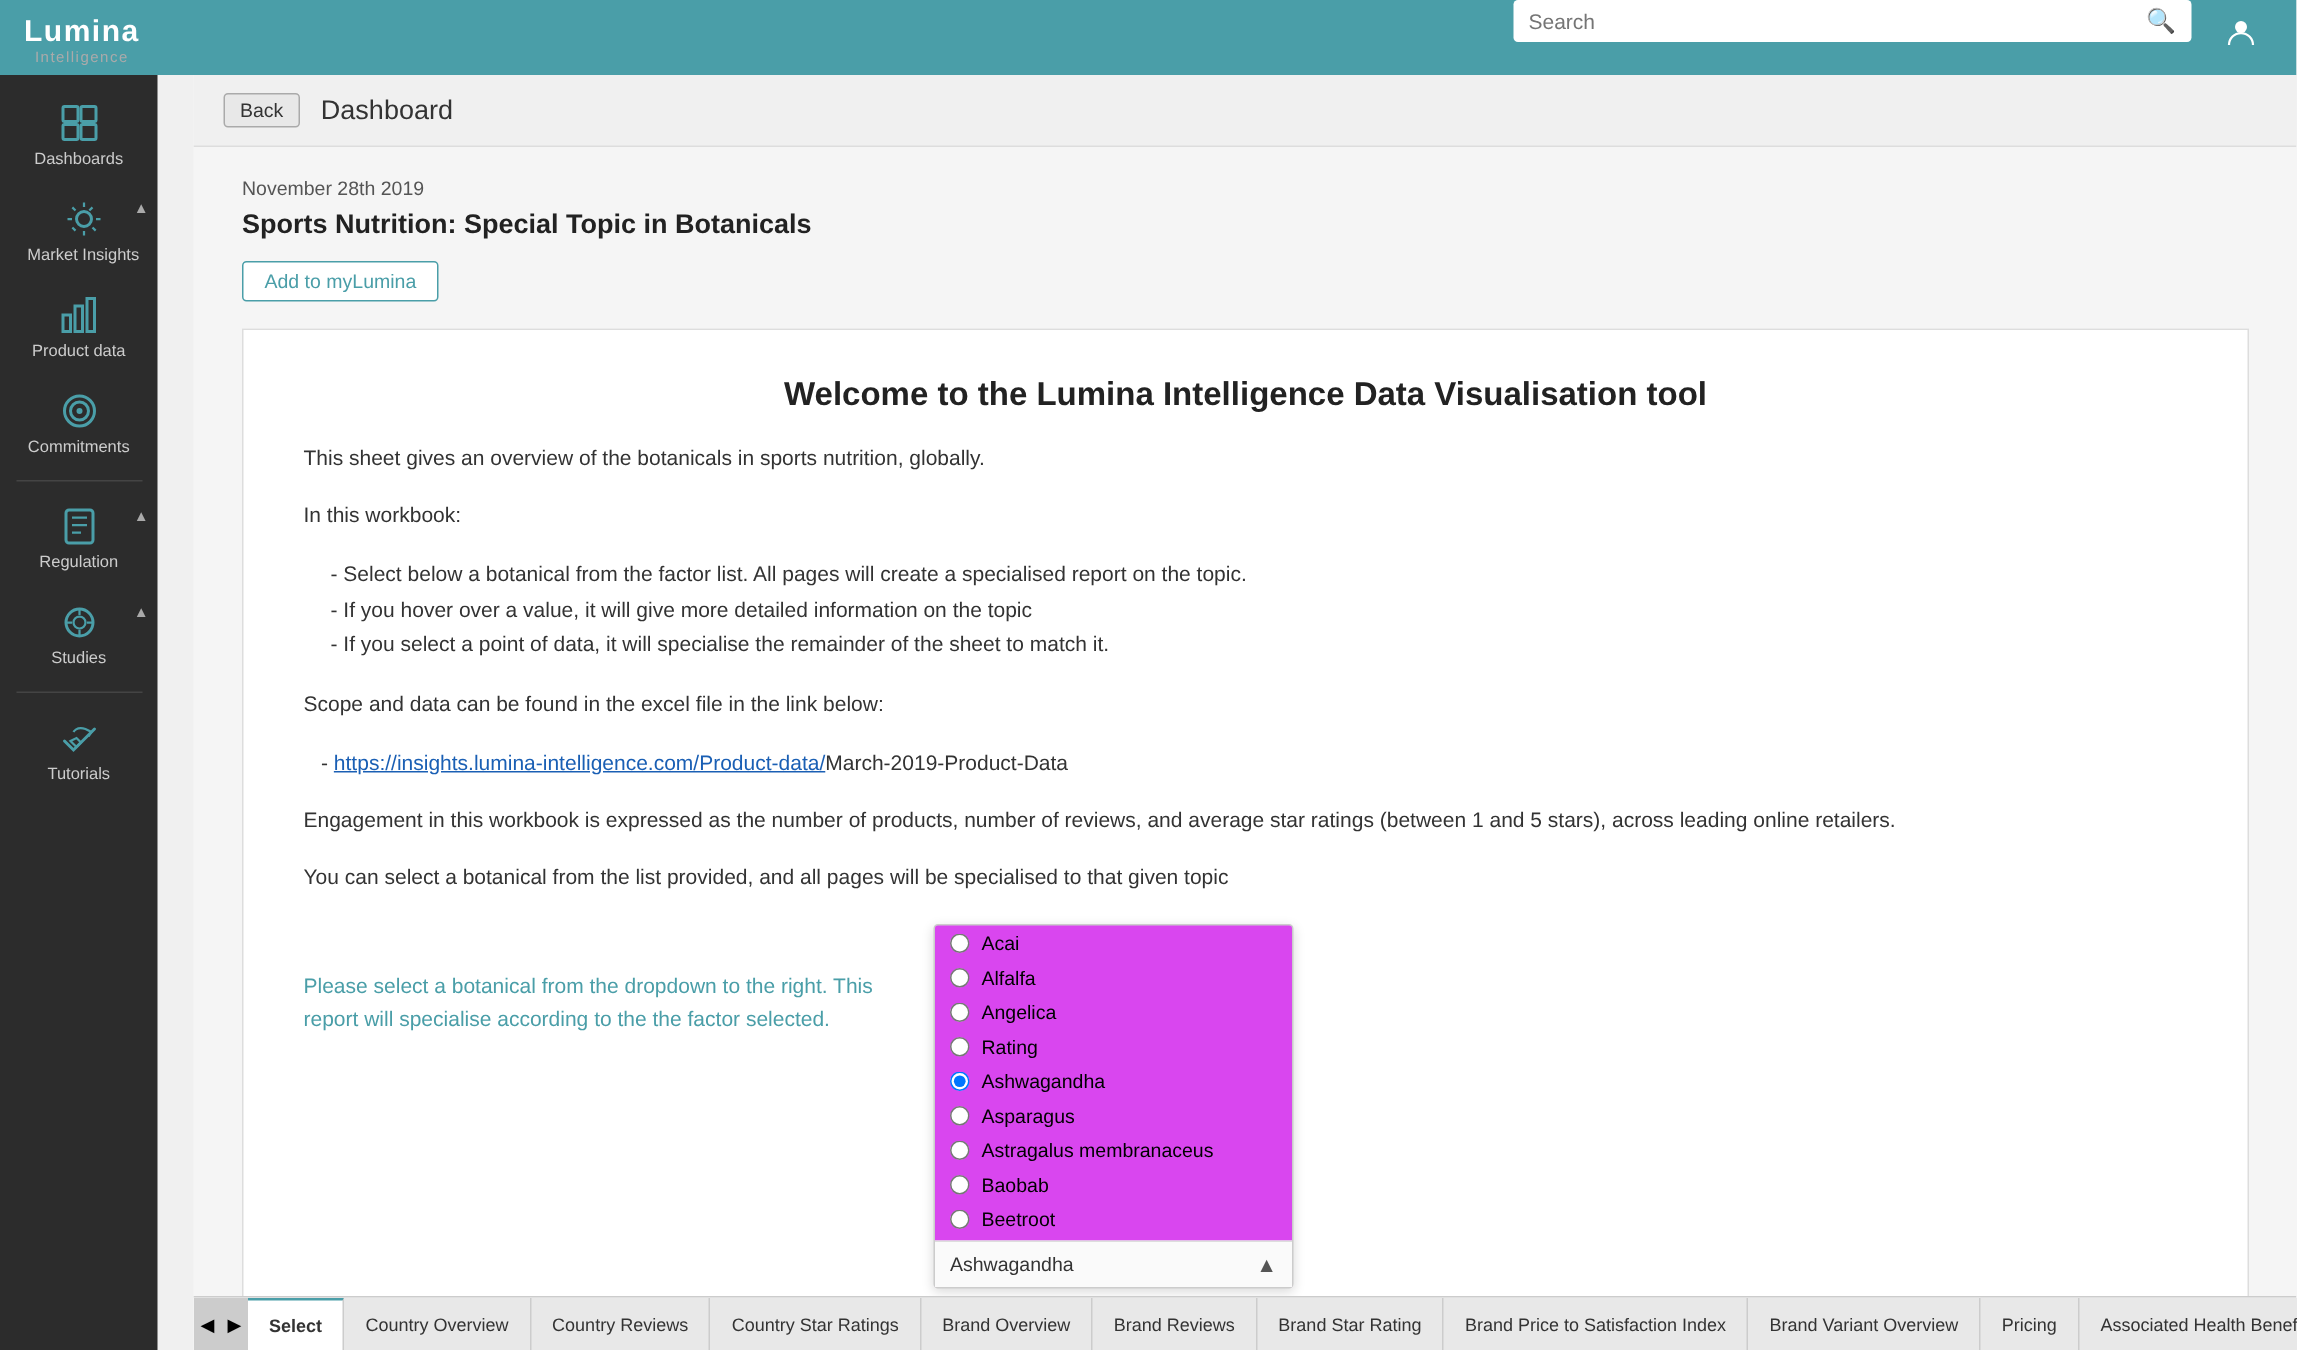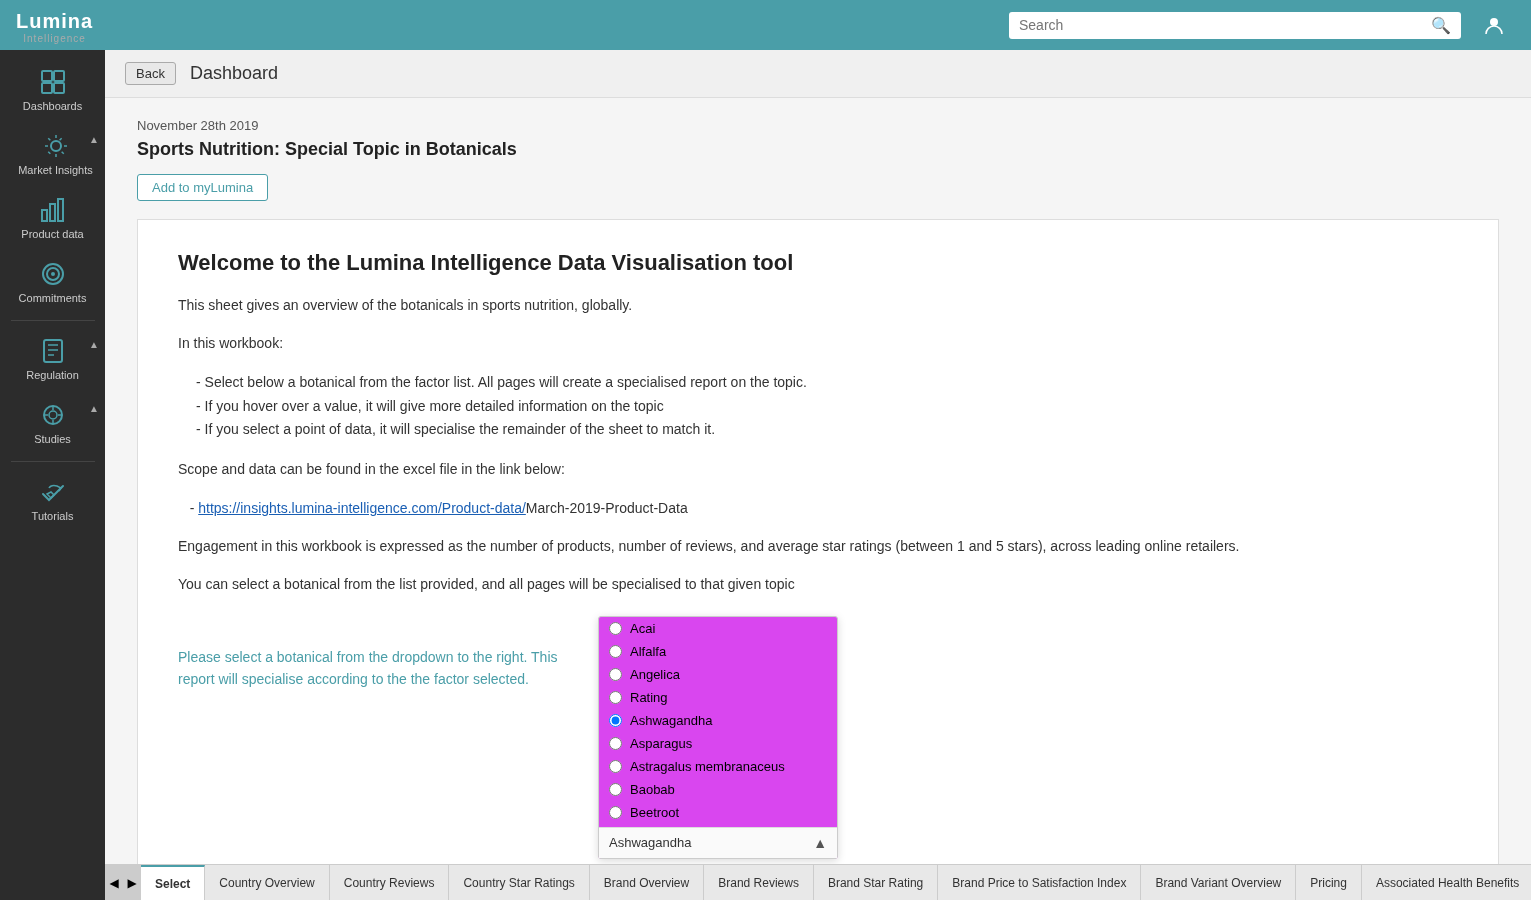--- a/index.html
+++ b/index.html
@@ -3,21 +3,21 @@
   <meta charset="utf-8">
   <style>
     * { box-sizing: border-box; margin: 0; padding: 0; }
     body { font-family: Arial, sans-serif; font-size: 14px; background: #f0f0f0; display: flex; flex-direction: column; height: 900px; width: 1531px; overflow: hidden; }
 
     
     .top-bar {
       background: #4a9ea8;
       height: 50px;
       display: flex;
-      align-items: center;
+      align-items: flex-start;
       padding: 0 16px;
       flex-shrink: 0;
     }
     .search-wrapper {
       margin-left: auto;
       display: flex;
       align-items: center;
       background: white;
       border-radius: 3px;
       padding: 4px 10px;
@@ -98,20 +98,21 @@
       font-size: 10px;
     }
 
     
     .content-area {
       flex: 1;
       display: flex;
       flex-direction: column;
       overflow: hidden;
       background: #f5f5f5;
+      margin-left: 24px;
     }
 
     
     .dashboard-header {
       background: #f0f0f0;
       padding: 12px 20px;
       display: flex;
       align-items: center;
       border-bottom: 1px solid #ddd;
       flex-shrink: 0;
@@ -165,20 +166,21 @@
       border: 1px solid #ddd;
       padding: 30px 40px;
       position: relative;
       flex: 1;
     }
     .report-welcome-title {
       font-size: 22px;
       font-weight: bold;
       color: #222;
       margin-bottom: 18px;
+      text-align: center;
     }
     .report-para {
       color: #333;
       margin-bottom: 16px;
       line-height: 1.6;
     }
     .report-list {
       margin-left: 18px;
       margin-bottom: 16px;
     }

